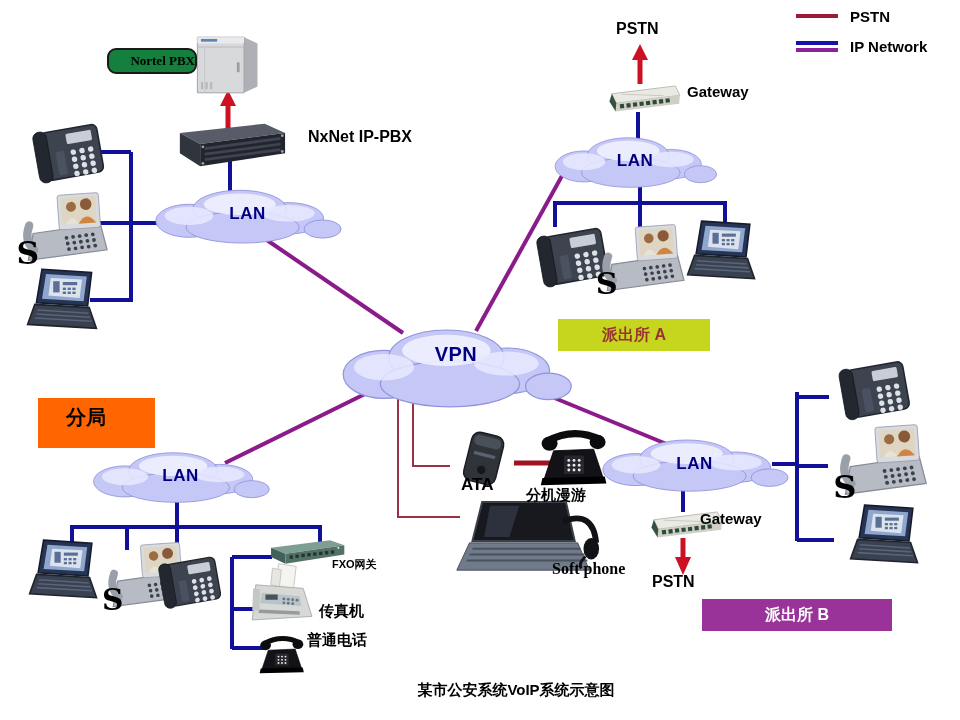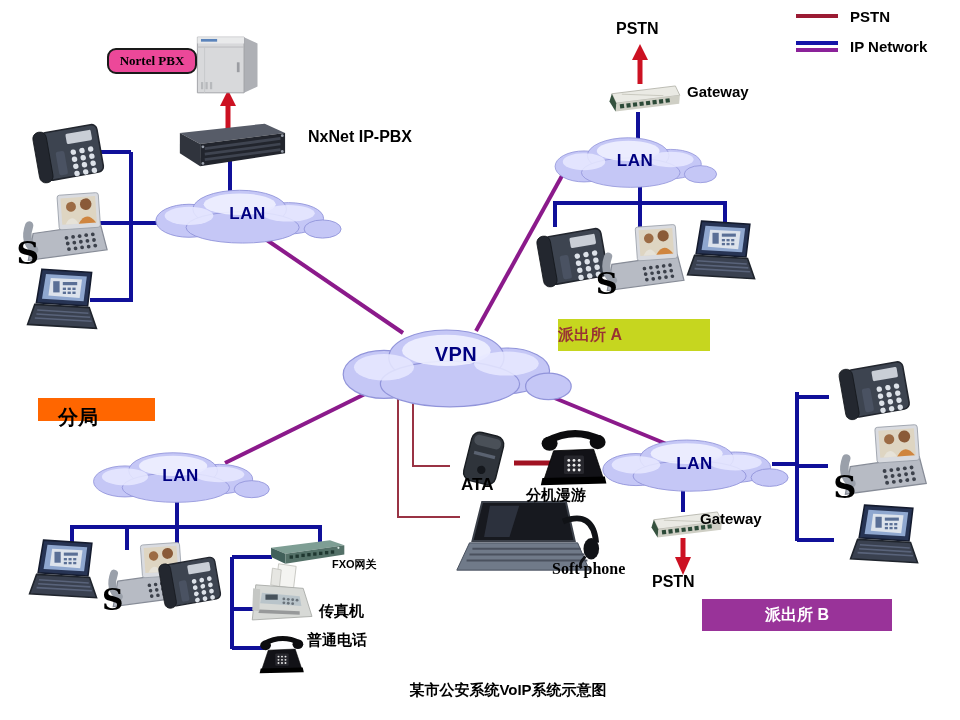--- a/index.html
+++ b/index.html
@@ -10,39 +10,39 @@
   .cloud{position:absolute;z-index:2;}
   .cloud > svg{position:absolute;left:0;top:0;width:100%;height:100%;}
   .cloud .cl{position:absolute;left:0;width:100%;text-align:center;top:34%;
              font-weight:bold;color:#000080;font-size:17px;letter-spacing:.5px;}
   .cloud--vpn .cl{font-size:20px;top:26%;}
   .txt{position:absolute;font-weight:bold;color:#000;white-space:nowrap;z-index:4;}
   .serif{font-family:"Liberation Serif",serif;margin-left:48px;}
   .badge{position:absolute;font-weight:bold;color:#000;z-index:4;box-sizing:border-box;}
   .badge--city{background:#009898;width:120px;height:39px;line-height:39px;
                padding-left:14px;font-size:20px;}
-  .badge--branch{background:#ff6600;width:117px;height:23px;line-height:38px;
-               padding-left:20px;font-size:20px;}
+  .badge--branch{background:#ff6600;width:117px;height:50px;line-height:38px;
+               padding-left:28px;font-size:20px;}
   .badge--sta{background:#c6d61f;width:152px;height:32px;line-height:32px;
-               text-align:left;font-size:16px;color:#993333;}
+               text-align:center;font-size:16px;color:#993333;}
   .badge--stb{background:#993399;width:190px;height:32px;line-height:32px;
                text-align:center;font-size:16px;color:#ffffff;}
   .nortel{position:absolute;left:107px;top:48px;width:86px;height:22px;z-index:4;
-          background:#ec4899;border:2px solid #1a1a1a;border-radius:9px;
+          background:#15803d;border:2px solid #1a1a1a;border-radius:9px;
           font-family:"Liberation Serif",serif;font-weight:bold;font-size:13px;
-          text-align:center;line-height:22px;}
+          text-align:right;line-height:22px;}
   .legend{position:absolute;left:796px;top:5px;z-index:4;}
   .legend-row{display:flex;align-items:center;gap:12px;height:22px;margin-bottom:8px;}
   .sw{width:42px;display:block;}
   .sw-pstn{height:4px;background:#9b1b33;}
   .sw-ip i{display:block;height:4px;margin:3px 0;}
   .sw-ip .l1{background:#1414a8;}
   .sw-ip .l2{background:#8b2299;}
   .legend-row span.lt{font-weight:bold;font-size:15px;color:#000;}
-  .caption{position:absolute;left:308px;top:681px;width:400px;text-align:center;
+  .caption{position:absolute;left:316px;top:681px;width:400px;text-align:center;
            font-weight:bold;font-size:15px;color:#000;z-index:4;}
   .defs{position:absolute;width:0;height:0;overflow:hidden;}
 </style>
 </head>
 <body>
 
 <div class="stage">
 
   <svg class="defs" aria-hidden="true">
     <defs>

